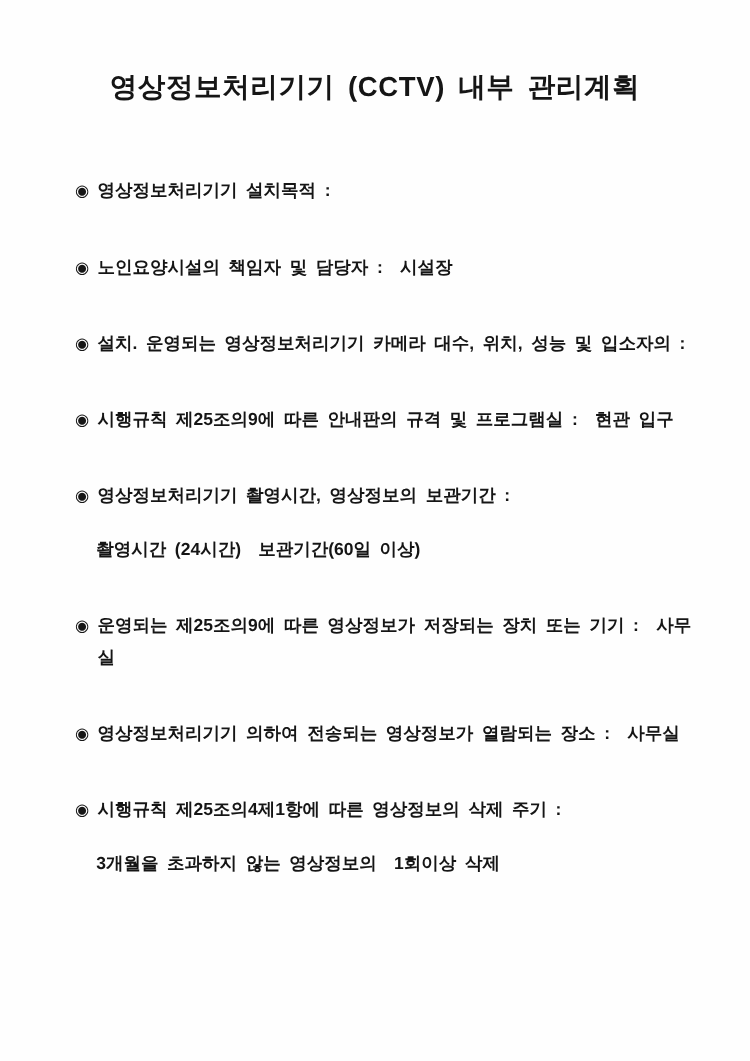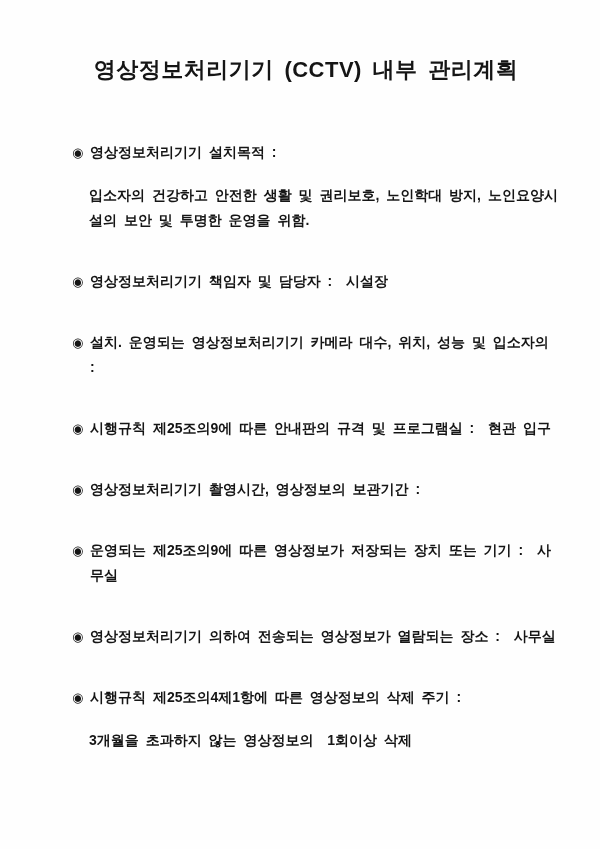--- a/index.html
+++ b/index.html
@@ -11,21 +11,20 @@
     position: relative;
     width: 600px;
     height: 849px;
     box-sizing: border-box;
     background: #fefefe;
     color: #151515;
     font-family: "Liberation Sans", "DejaVu Sans", sans-serif;
     font-weight: 700;
     padding-top: 55px;
     overflow: hidden;
-    padding-left: 12px;
   }
   .title {
     margin: 0;
     text-align: center;
     font-size: 22px;
     line-height: 30px;
     letter-spacing: 0.5px;
     word-spacing: 4px;
     white-space: pre-wrap;
   }
@@ -69,27 +68,26 @@
 <body>
 
 <div class="page">
   <h1 class="title">영상정보처리기기 (CCTV) 내부 관리계획</h1>
   <div class="sections" id="sections">
   <div class="section">
     <div class="heading-line">
       <span class="bullet">◉</span>
       <span class="heading-text">영상정보처리기기 설치목적 :</span>
     </div>
-    <div class="body-line">입소자의 건강하고 안전한 생활 및 권리보호, 노인학대 방지, 노인요양시설의 보안 및 투명한 운영을 위함.</div>
   </div>
 
   <div class="section">
     <div class="heading-line">
       <span class="bullet">◉</span>
-      <span class="heading-text">영상정보처리기기 책임자 및 담당자 :  시설장</span>
+      <span class="heading-text">노인요양시설의 책임자 및 담당자 :  시설장</span>
     </div>
 
   </div>
 
   <div class="section">
     <div class="heading-line">
       <span class="bullet">◉</span>
       <span class="heading-text">설치. 운영되는 영상정보처리기기 카메라 대수, 위치, 성능 및 입소자의 :</span>
     </div>
   </div>
@@ -100,20 +98,21 @@
       <span class="heading-text">시행규칙 제25조의9에 따른 안내판의 규격 및 프로그램실 :  현관 입구</span>
     </div>
 
   </div>
 
   <div class="section">
     <div class="heading-line">
       <span class="bullet">◉</span>
       <span class="heading-text">영상정보처리기기 촬영시간, 영상정보의 보관기간 :</span>
     </div>
+    <div class="body-line">촬영시간 (24시간)  보관기간(60일 이상)</div>
   </div>
 
   <div class="section">
     <div class="heading-line">
       <span class="bullet">◉</span>
       <span class="heading-text">운영되는 제25조의9에 따른 영상정보가 저장되는 장치 또는 기기 :  사무실</span>
     </div>
 
   </div>
 

